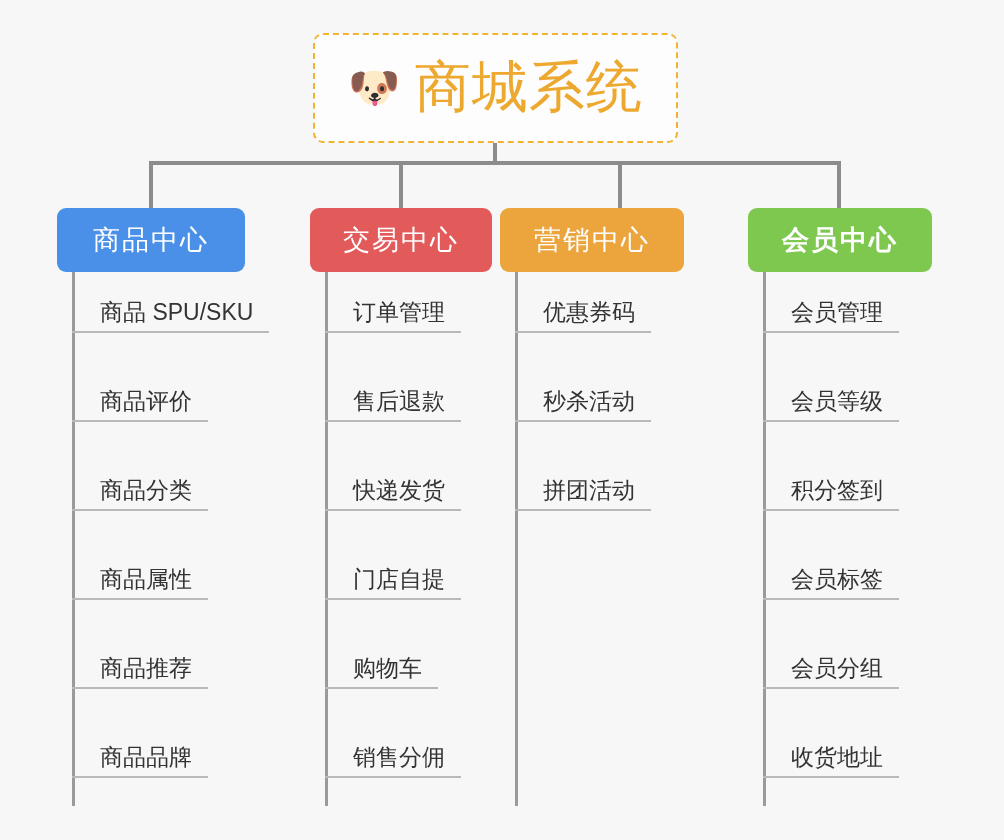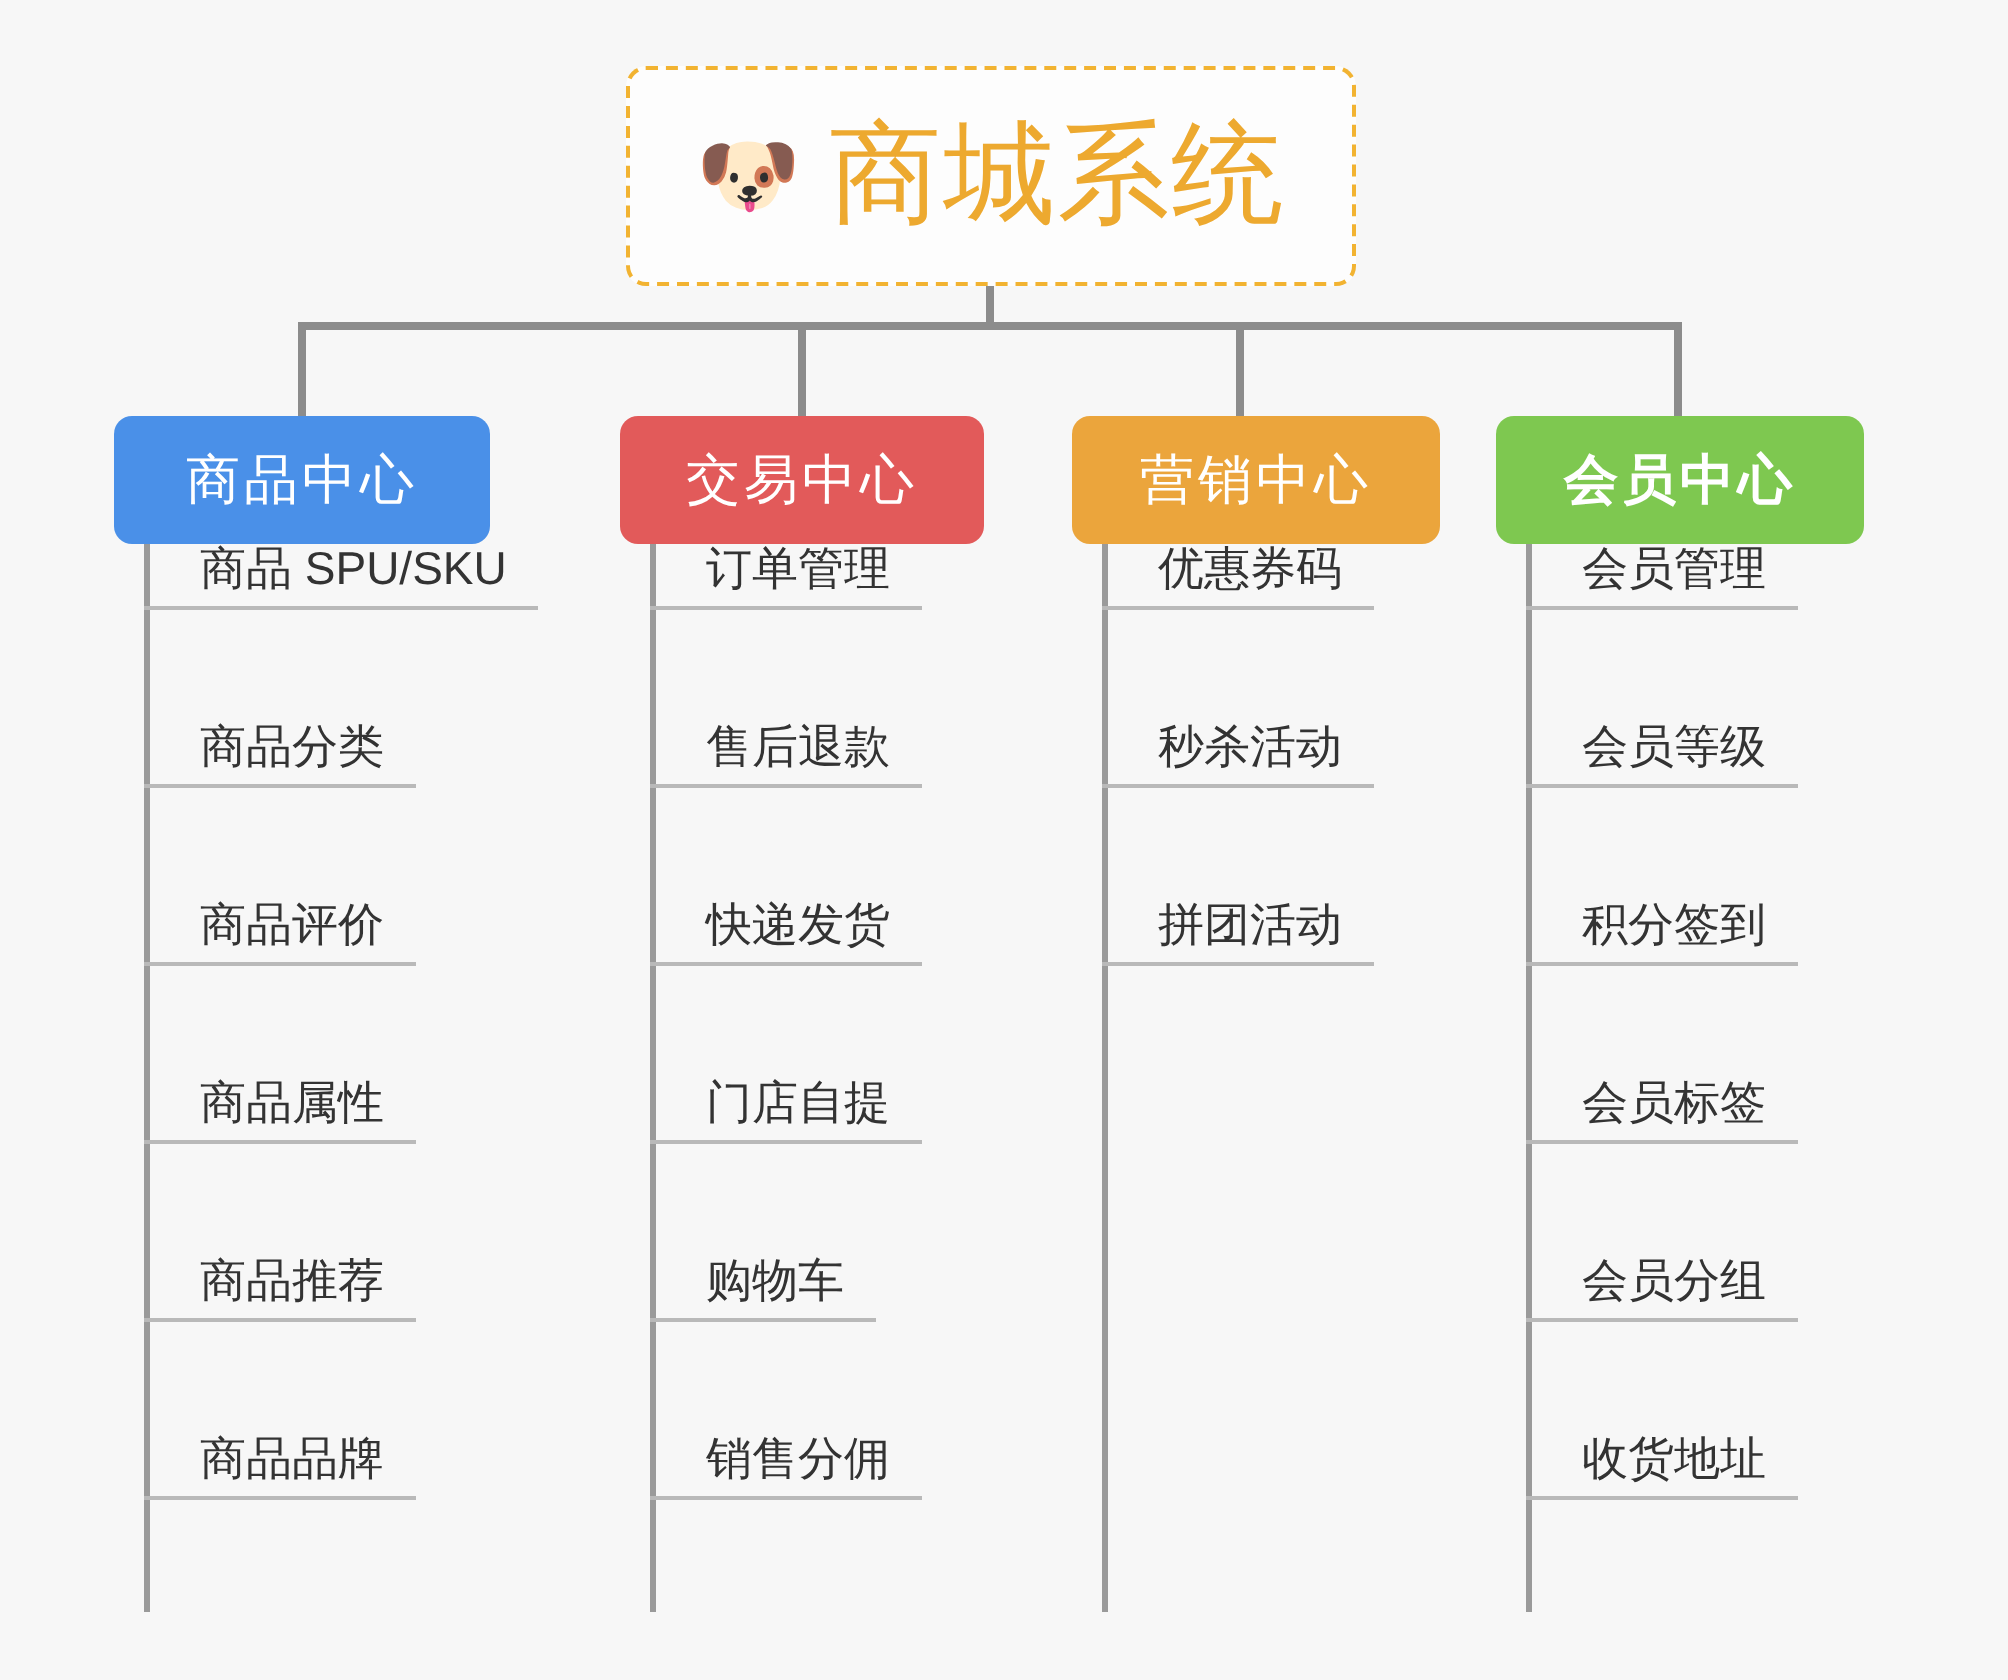--- a/index.html
+++ b/index.html
@@ -74,41 +74,41 @@
   }
   .leaf-list {
     position: relative;
     margin-top: 0;
     padding-left: 15px;
   }
   .leaf {
     position: relative;
     height: 89px;
     display: flex;
-    align-items: flex-start;
+    align-items: center;
   }
   .leaf-inner {
     position: relative;
     display: inline-block;
     padding: 0 16px 6px 28px;
     border-bottom: 2px solid #b9b9b9;
   }
   .leaf-label {
     font-size: 23px;
     color: #333333;
     white-space: nowrap;
     line-height: 1.1;
   }
 
   
   .col-0 { left: 57px; }
   .col-0 .cat-header { width: 188px; }
   .col-1 { left: 310px; }
   .col-1 .cat-header { width: 182px; }
-  .col-2 { left: 536px; }
+  .col-2 { left: 500px; }
   .col-2 .cat-header { width: 184px; }
   .col-3 { left: 748px; }
   .col-3 .cat-header { width: 184px; }
 </style>
 </head>
 <body>
 
 <div id="mindmap">
 
   <div class="root-node">
@@ -126,24 +126,24 @@
   <div class="column col-0">
     <div class="cat-header" style="background:#4a90e8;">
       <span>商品中心</span>
     </div>
     <div class="leaf-stem" style="height:534px;"></div>
     <div class="leaf-list">
       <div class="leaf">
           <div class="leaf-inner"><span class="leaf-label">商品 SPU/SKU</span></div>
         </div>
       <div class="leaf">
+          <div class="leaf-inner"><span class="leaf-label">商品评价</span></div>
+        </div>
+      <div class="leaf">
           <div class="leaf-inner"><span class="leaf-label">商品分类</span></div>
-        </div>
-      <div class="leaf">
-          <div class="leaf-inner"><span class="leaf-label">商品评价</span></div>
         </div>
       <div class="leaf">
           <div class="leaf-inner"><span class="leaf-label">商品属性</span></div>
         </div>
       <div class="leaf">
           <div class="leaf-inner"><span class="leaf-label">商品推荐</span></div>
         </div>
       <div class="leaf">
           <div class="leaf-inner"><span class="leaf-label">商品品牌</span></div>
         </div>

